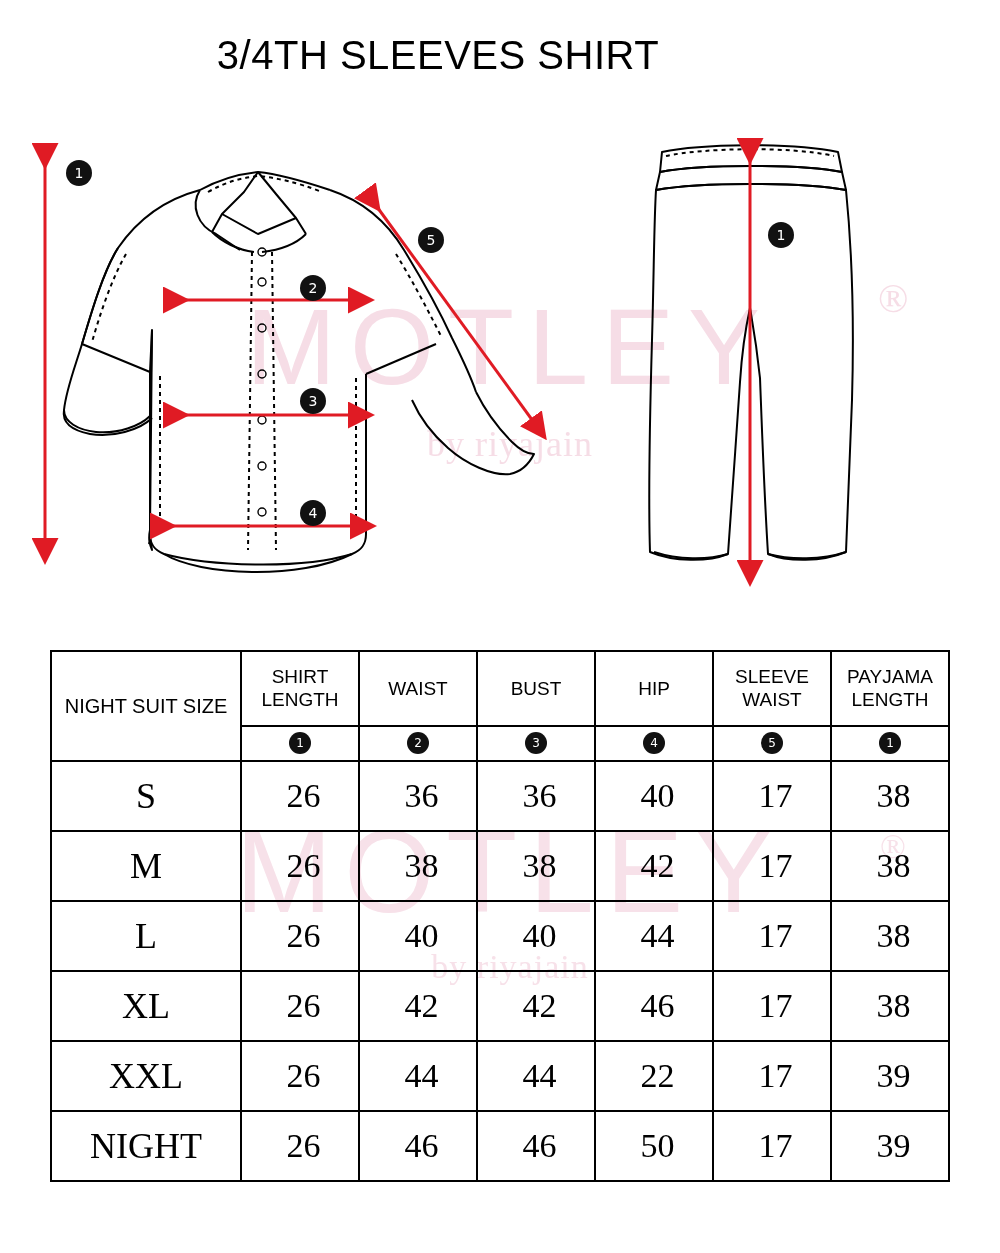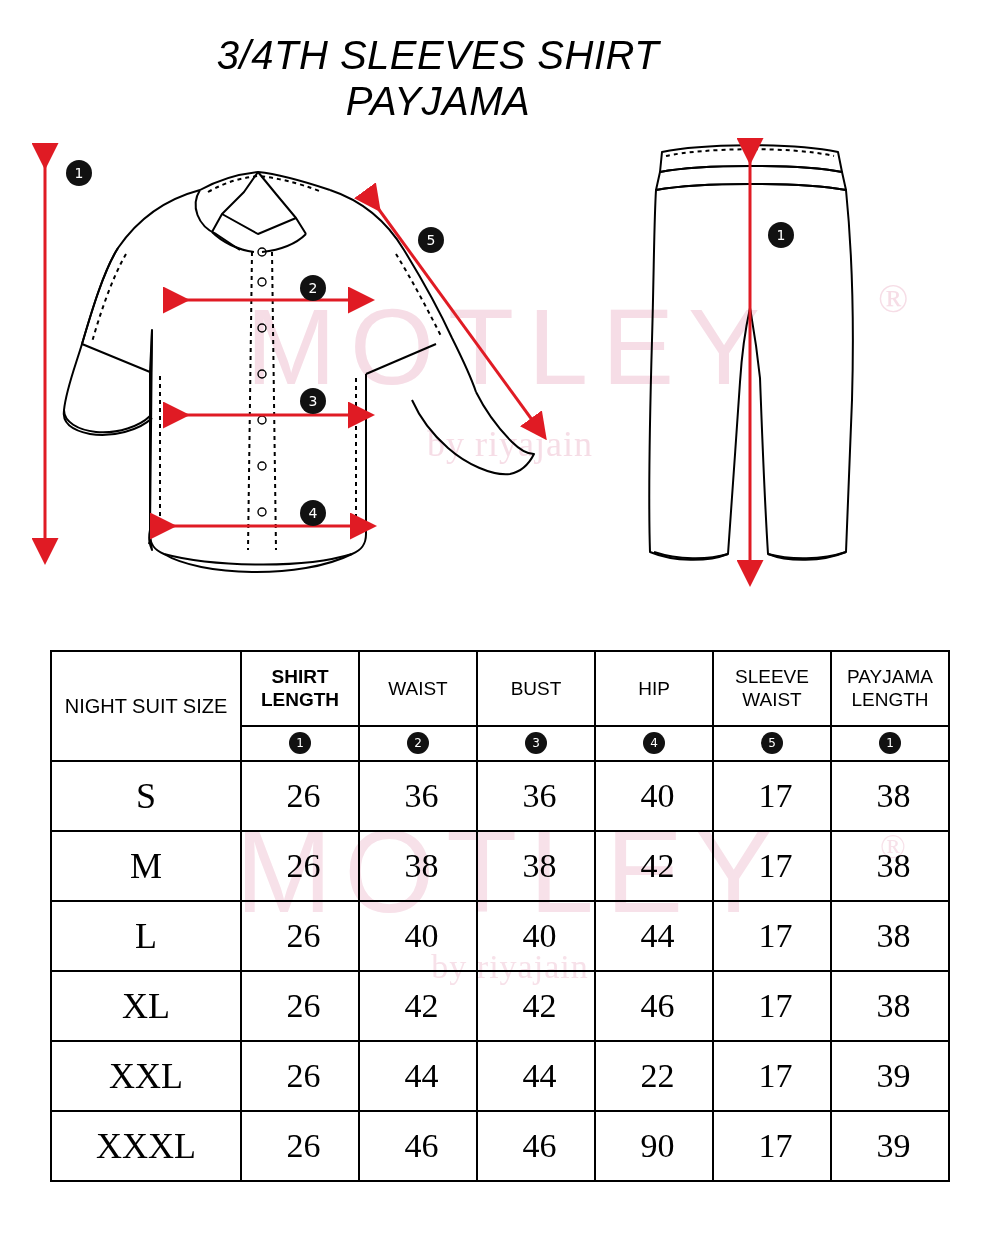--- a/index.html
+++ b/index.html
@@ -22,21 +22,20 @@
     position: absolute;
     top: 32px;
     left: 0;
     width: 876px;
     text-align: center;
     font-size: 40px;
     line-height: 46px;
     letter-spacing: 0.5px;
     font-weight: 400;
     font-family: "Liberation Sans", sans-serif;
-    font-style: italic;
   }
 
   
   .illus {
     position: absolute;
     top: 130px;
     left: 0;
     width: 1000px;
     height: 490px;
   }
@@ -160,21 +159,20 @@
   }
   .row-h td { height: 70px; }
   .col-size { width: 190px; }
   .col-d { width: 118px; }
 </style>
 </head>
 <body>
 
 <div class="title">
   <div>3/4TH SLEEVES SHIRT</div>
-  <div>PAYJAMA</div>
 </div>
 
 <div class="illus">
 
   <div class="wm-top">
     <div class="wm-main">MOTLEY</div>
     <div class="wm-sub">by riyajain</div>
   </div>
   <div class="wm-reg">®</div>
 
@@ -289,21 +287,21 @@
 <div class="wm-table">
   <div class="wm-main">MOTLEY</div>
   <div class="wm-sub">by riyajain</div>
 </div>
 <div class="wm-table-reg">®</div>
 
 <table class="size-table">
   <tbody>
       <tr>
     <td class="hdr-label hdr-first col-size" rowspan="2" style="height:110px;">NIGHT SUIT SIZE</td>
-    <td class="hdr-label col-d" style="height:72px;font-weight:bold;">SHIRT LENGTH</td>
+    <td class="hdr-label col-d" style="height:72px;">SHIRT LENGTH</td>
     <td class="hdr-label col-d">WAIST</td>
     <td class="hdr-label col-d">BUST</td>
     <td class="hdr-label col-d">HIP</td>
     <td class="hdr-label col-d">SLEEVE WAIST</td>
     <td class="hdr-label col-d">PAYJAMA LENGTH</td>
   </tr>
   <tr class="num-row">
     <td><span class="cell-badge">1</span></td>
     <td><span class="cell-badge">2</span></td>
     <td><span class="cell-badge">3</span></td>
@@ -351,22 +349,22 @@
   <tr class="row-h">
     <td class="size-name">XXL</td>
     <td class="val">26</td>
     <td class="val">44</td>
     <td class="val">44</td>
     <td class="val">22</td>
     <td class="val">17</td>
     <td class="val">39</td>
   </tr>
   <tr class="row-h">
-    <td class="size-name">XXXL</td>
+    <td class="size-name">NIGHT</td>
     <td class="val">26</td>
     <td class="val">46</td>
     <td class="val">46</td>
-    <td class="val">90</td>
+    <td class="val">50</td>
     <td class="val">17</td>
     <td class="val">39</td>
   </tr>
 </tbody>
   </table>
 
 </body></html>

